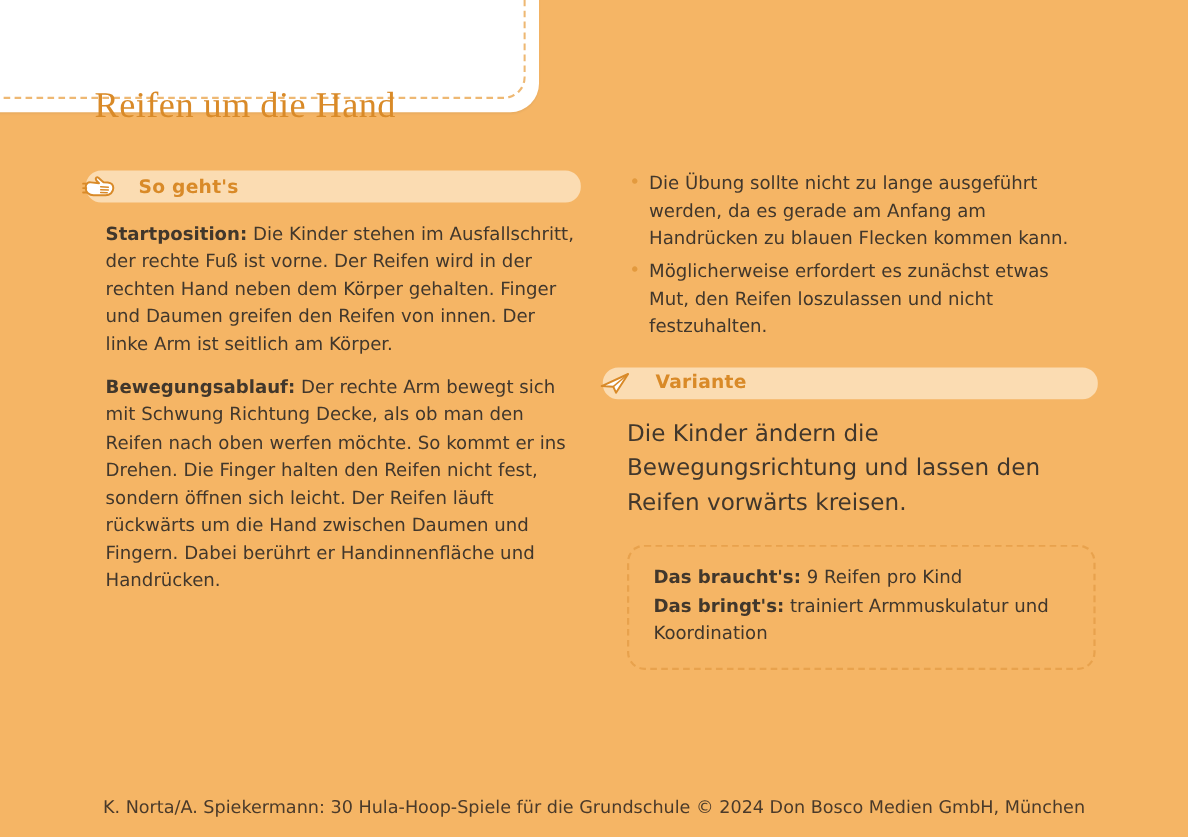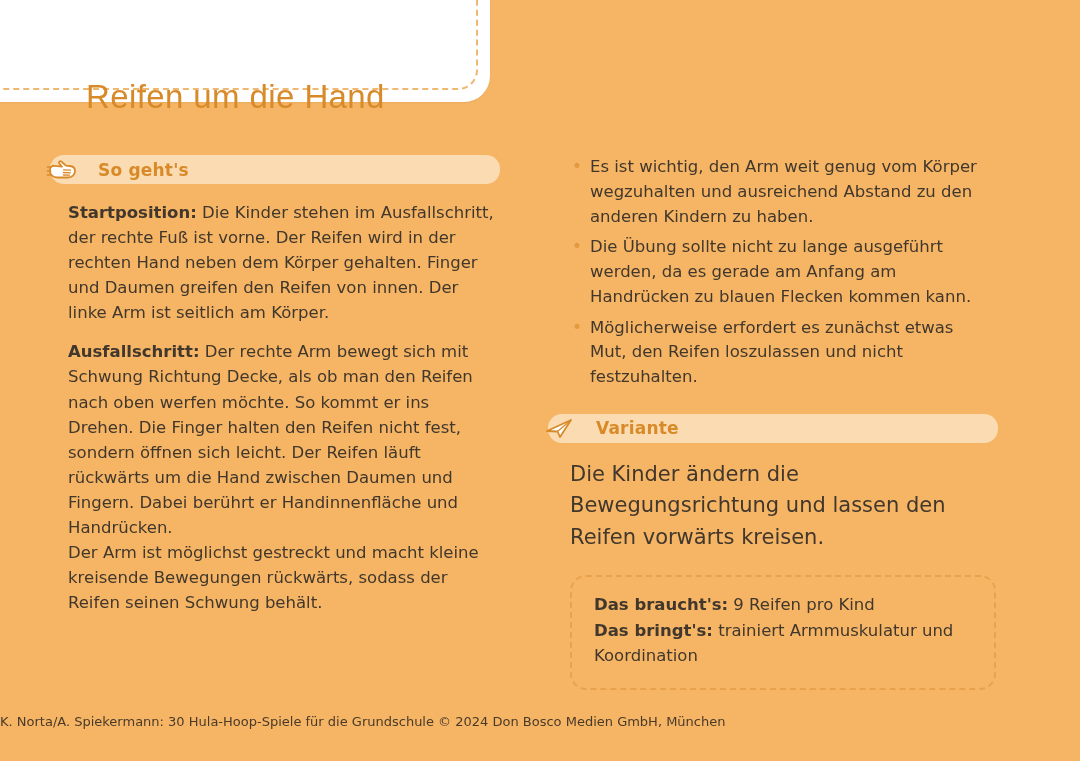--- a/index.html
+++ b/index.html
@@ -48,32 +48,32 @@
     bottom: 12px;
     border: 2px dashed #eeb873;
     border-right: none;
     border-bottom: none;
     border-top-left-radius: 0;
   }
   .title-text {
     position: absolute;
     left: 86px;
     top: 78px;
-    font-family: Liberation Sans, sans-serif;
+    font-family: Liberation Serif, serif;
     font-size: 33px;
     font-weight: normal;
     letter-spacing: 0.4px;
     color: #d98a28;
     white-space: nowrap;
   }
 
   
   .col-left {
     position: absolute;
-    left: 50px;
+    left: 78px;
     top: 155px;
     width: 450px;
   }
   .col-right {
     position: absolute;
     left: 548px;
     top: 155px;
     width: 450px;
   }
 
@@ -165,23 +165,23 @@
     font-size: 16.5px;
     line-height: 1.5;
     color: #41372c;
   }
   .info-box .row { margin-bottom: 1px; }
   .info-box b { font-weight: bold; }
   .footer {
     position: absolute;
     left: 0;
     right: 0;
-    bottom: 32px;
-    text-align: left;
-    font-size: 13px;
+    bottom: 18px;
+    text-align: center;
+    font-size: 16px;
     color: #4a3a2a;
   }
 
   .page-edge-top {
     position: absolute;
     left: 0; top: 0; width: 1080px; height: 6px;
     background: #f5b565;
   }
 </style>
 </head>
@@ -203,30 +203,28 @@
         <path d="M5 13.5 C5 11 7 9.5 9.5 9.8 L17 10.6 C15.8 9.4 14.6 8.2 14.2 7.2 C13.6 5.7 15.2 4.6 16.4 5.6 C17.6 6.6 19.4 8.4 21 9.6 L25 10 C28 10.3 30 12.2 30 15 C30 18.6 27 21.5 23 21.5 L12 21.5 C8 21.5 5 18.5 5 15.5 Z" fill="#ffffff" stroke="#d98a28" stroke-width="1.8" stroke-linejoin="round"></path>
         <path d="M18.5 13.8 L25.5 14.2 M18.5 16.5 L25.5 16.8 M18.5 19 L24.5 19.2" stroke="#d98a28" stroke-width="1.3" stroke-linecap="round" fill="none"></path>
         <path d="M2.5 11 L6 11 M2.5 15 L5.5 15 M2.5 19 L6 19" stroke="#d98a28" stroke-width="1.6" stroke-linecap="round" fill="none"></path>
       </svg>
     </span>
     <span class="label">So geht's</span>
   </div>
 
   <div class="body-text">
     <p><b>Startposition:</b><span> Die Kinder stehen im Ausfallschritt, der rechte Fuß ist vorne. Der Reifen wird in der rechten Hand neben dem Körper gehalten. Finger und Daumen greifen den Reifen von innen. Der linke Arm ist seitlich am Körper.</span></p>
-    <p><b>Ausfallschritt:</b><span> Der rechte Arm bewegt sich mit Schwung Richtung Decke, als ob man den Reifen nach oben werfen möchte. So kommt er ins Drehen. Die Finger halten den Reifen nicht fest, sondern öffnen sich leicht. Der Reifen läuft rückwärts um die Hand zwischen Daumen und Fingern. Dabei berührt er Handinnenfläche und Handrücken.</span></p>
-    <p style="margin-top:-14px"><span>Der Arm ist möglichst gestreckt und macht kleine kreisende Bewegungen rückwärts, sodass der Reifen seinen Schwung behält.</span></p>
+    <p><b>Bewegungsablauf:</b><span> Der rechte Arm bewegt sich mit Schwung Richtung Decke, als ob man den Reifen nach oben werfen möchte. So kommt er ins Drehen. Die Finger halten den Reifen nicht fest, sondern öffnen sich leicht. Der Reifen läuft rückwärts um die Hand zwischen Daumen und Fingern. Dabei berührt er Handinnenfläche und Handrücken.</span></p>
   </div>
 </div>
 
 <div class="col-right">
 
 
   <ul class="hints">
-    <li>Es ist wichtig, den Arm weit genug vom Körper wegzuhalten und ausreichend Abstand zu den anderen Kindern zu haben.</li>
     <li>Die Übung sollte nicht zu lange ausgeführt werden, da es gerade am Anfang am Handrücken zu blauen Flecken kommen kann.</li>
     <li>Möglicherweise erfordert es zunächst etwas Mut, den Reifen loszulassen und nicht festzuhalten.</li>
   </ul>
 
   <div class="section-head" style="margin-top:24px">
     <span class="ico">
       <svg width="34" height="28" viewBox="0 0 34 28">
         <path d="M4 17 L28 6 L17 23 L14.5 17.5 Z" fill="#ffffff" stroke="#d98a28" stroke-width="1.8" stroke-linejoin="round"></path>
         <path d="M14.5 17.5 L28 6" stroke="#d98a28" stroke-width="1.3"></path>
       </svg>

